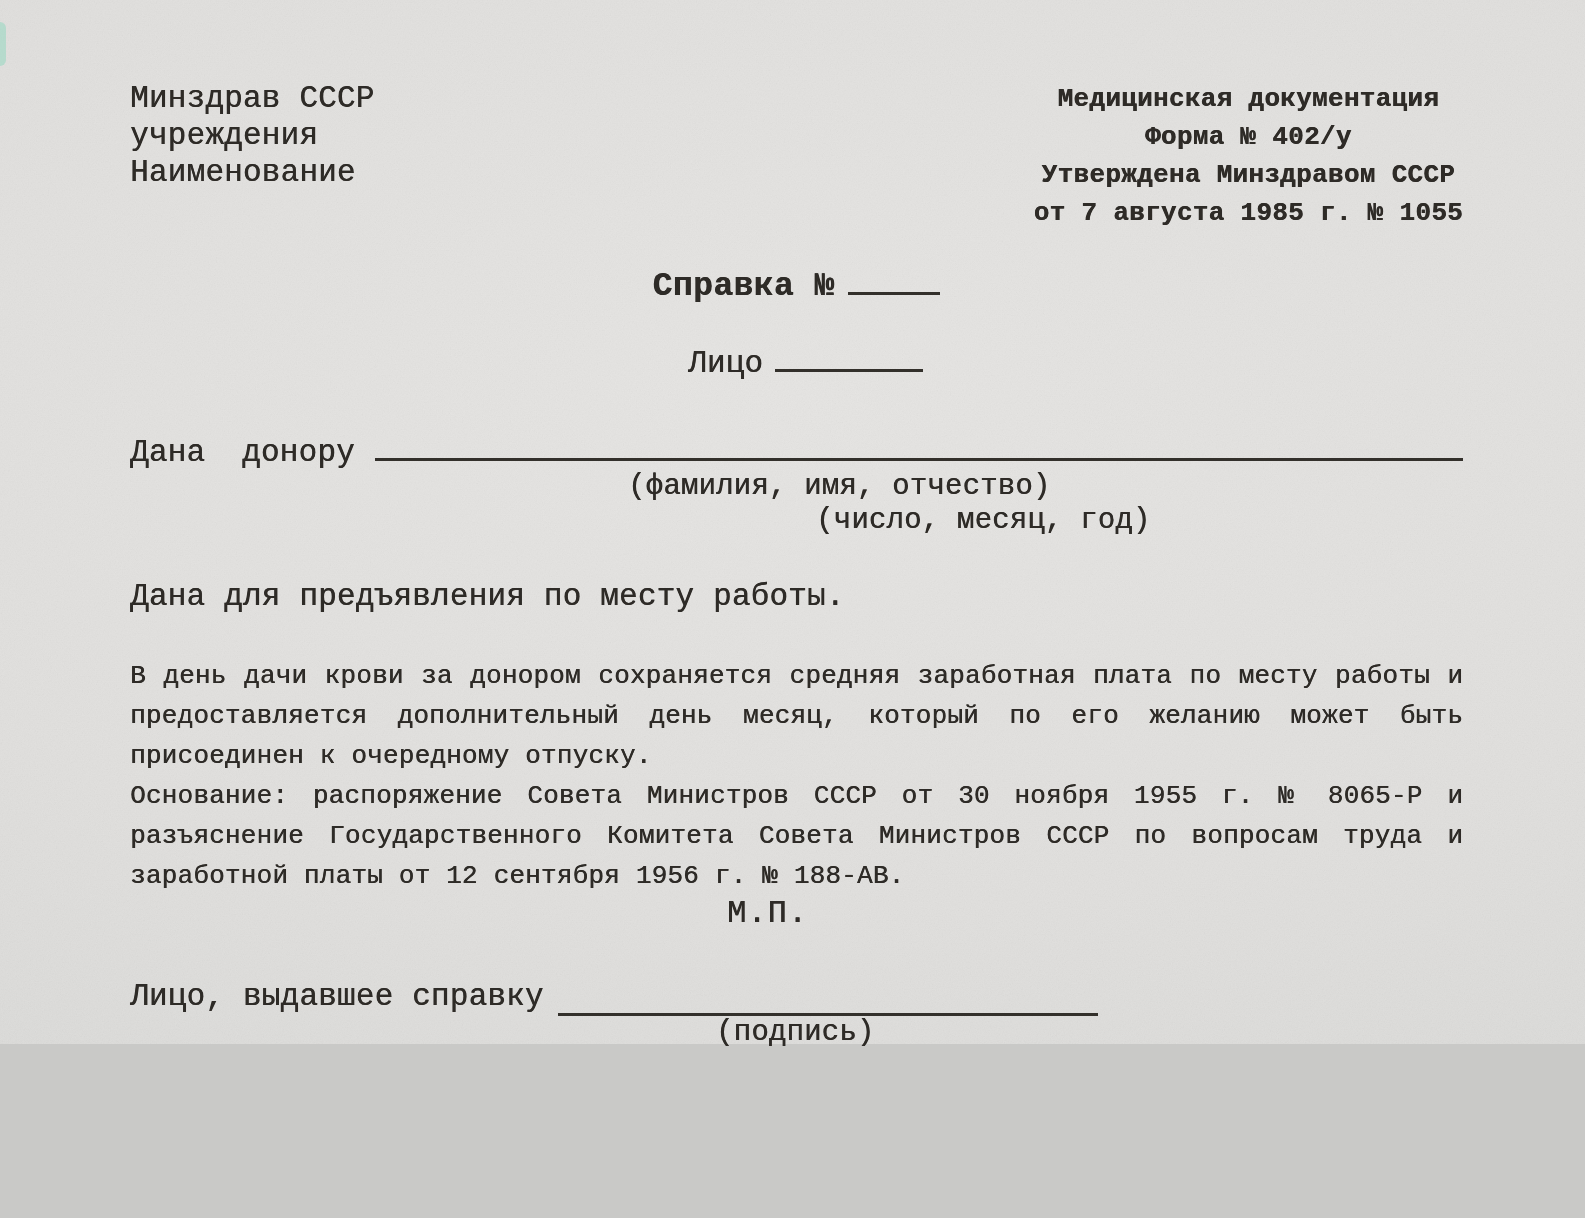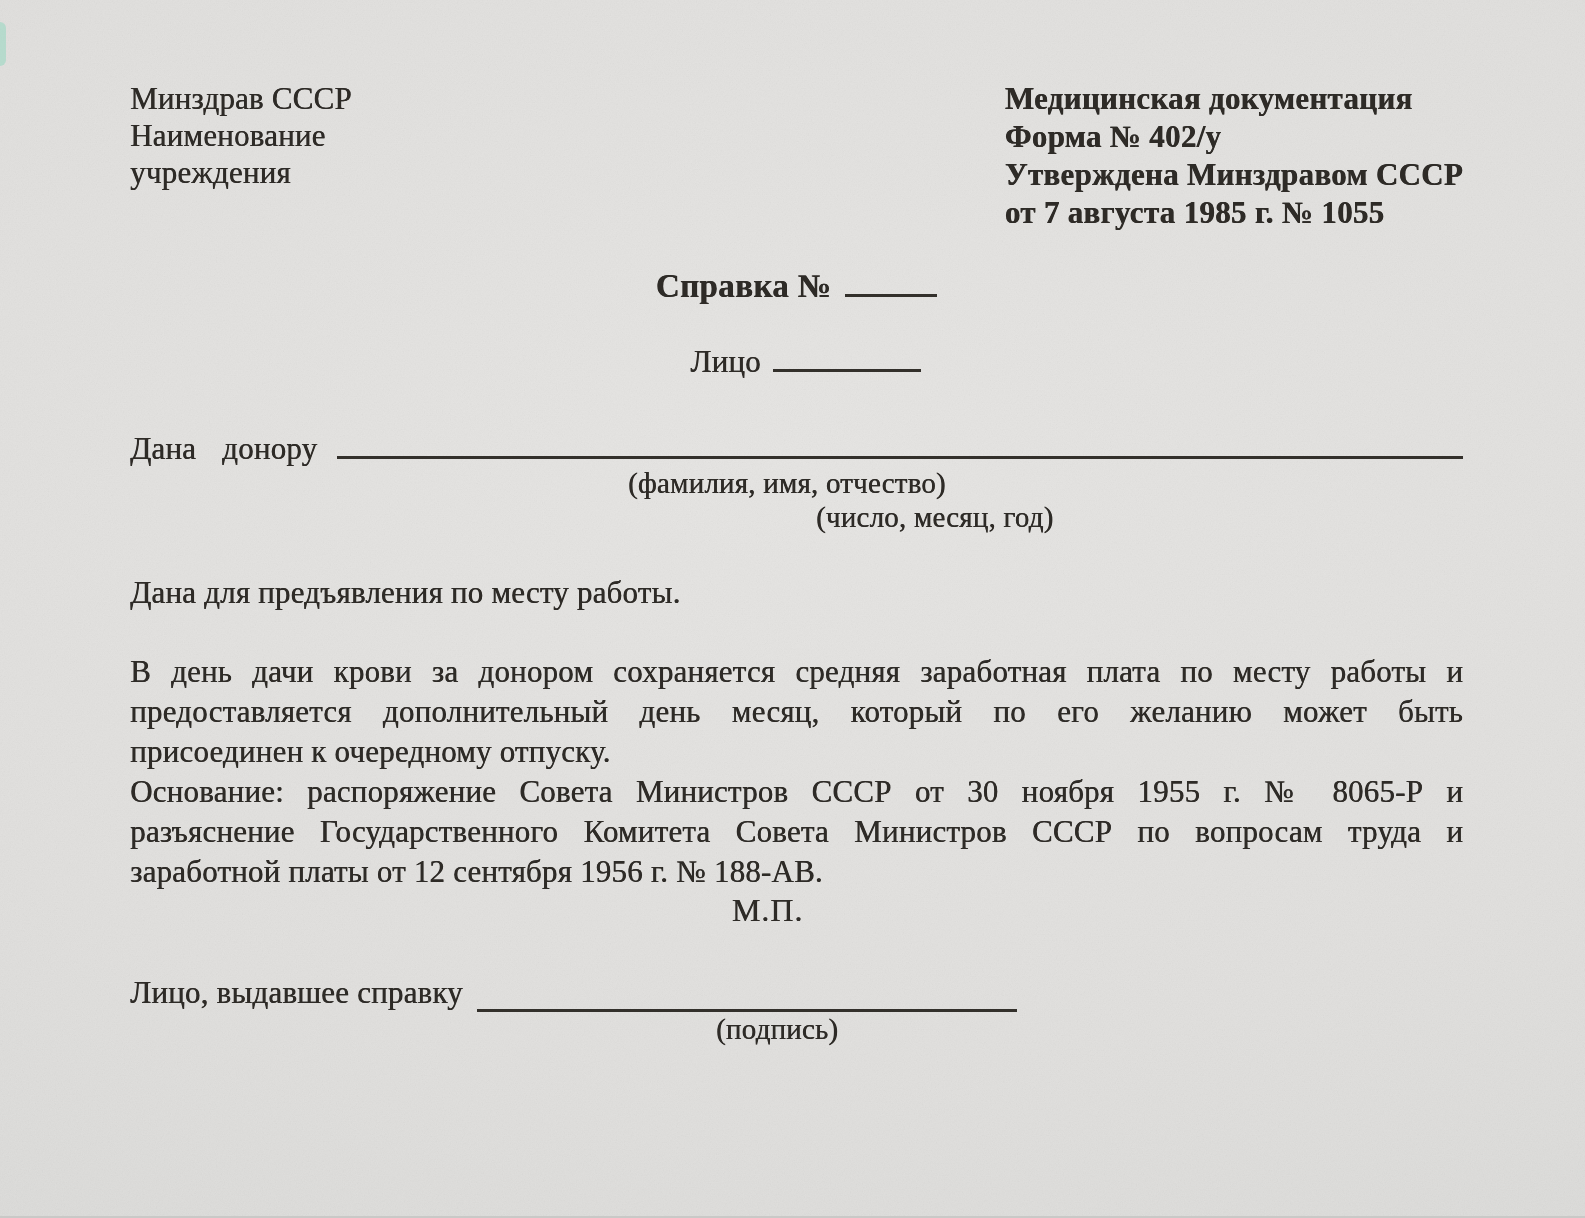--- a/index.html
+++ b/index.html
@@ -4,49 +4,50 @@
 <style>
   html, body { margin: 0; padding: 0; }
   body {
     width: 1585px; height: 1218px;
     background: #c9c9c7;
     font-family: "Liberation Serif", "DejaVu Serif", serif;
     overflow: hidden;
   }
   .page {
     position: relative;
-    width: 1585px; height: 1216px;
+    width: 1585px; height: 1044px;
     box-sizing: border-box;
     padding: 80px 122px 12px 130px;
     background:
       radial-gradient(ellipse 120% 90% at 50% 38%, #e6e5e3 0%, #e1e0de 55%, #dbdbd9 88%, #d6d6d5 100%);
     color: #2e2b27;
     text-shadow: 0.45px 0 0 currentColor;
     letter-spacing: 0.2px;
+    font-family: Liberation Mono, monospace;
   }
   .grain {
     position: absolute; inset: 0;
     width: 100%; height: 100%;
     pointer-events: none;
     mix-blend-mode: multiply;
     opacity: 0.5;
   }
   .scan-artifact {
     position: absolute; left: 0; top: 22px;
     width: 6px; height: 44px;
     background: #9fd8c4;
     border-radius: 0 6px 6px 0;
     opacity: 0.65;
     pointer-events: none;
   }
   .content { position: relative; }
 
   .header { display: flex; justify-content: space-between; align-items: flex-start; min-height: 152px; }
   .header-left { font-size: 31px; line-height: 37px; }
-  .header-right { font-size: 31px; line-height: 38px; font-weight: bold; text-align: left; letter-spacing: 0.3px; }
+  .header-right { font-size: 26px; line-height: 38px; font-weight: bold; text-align: center; letter-spacing: 0.3px; }
 
   .title-row { margin-top: 34px; text-align: center; font-size: 33px; line-height: 40px; white-space: nowrap; }
   .title-label { font-weight: bold; letter-spacing: 0.4px; }
   .blank {
     display: inline-block;
     border-bottom: 3px solid #33302b;
     height: 26px;
     vertical-align: baseline;
   }
   .blank-title { width: 92px; margin-left: 14px; }
@@ -61,21 +62,21 @@
   .label-donor { word-spacing: 18px; }
   .field-blank { flex: 1 1 auto; border-bottom: 3px solid #33302b; height: 26px; margin-left: 20px; }
 
   .caption { font-size: 29px; line-height: 34px; }
   .caption-donor { padding-left: 498px; }
   .caption-blood { padding-left: 686px; }
   .caption-issuer { padding-left: 586px; }
 
   .purpose { margin-top: 40px; font-size: 31px; line-height: 38px; }
 
-  .paragraph { margin-top: 40px; font-size: 31px; }
+  .paragraph { margin-top: 40px; font-size: 26px; }
   .jline { text-align: justify; text-align-last: justify; line-height: 40px; }
   .jline.para-end { text-align-last: left; }
 
   .stamp { text-align: center; padding-right: 58px; font-size: 32px; line-height: 36px; letter-spacing: 1px; }
 
   .row-issuer { margin-top: 46px; display: flex; align-items: flex-end; font-size: 31px; line-height: 38px; }
   .blank-issuer { width: 540px; flex: 0 0 auto; border-bottom: 3px solid #33302b; height: 26px; margin-left: 14px; }
 </style>
 </head>
 <body>
@@ -92,22 +93,22 @@
     </filter>
     <rect width="100%" height="100%" filter="url(#paperGrain)"></rect>
   </svg>
   <div class="scan-artifact"></div>
 
   <div class="content">
 
     <div class="header">
       <div class="header-left">
         <div>Минздрав СССР</div>
+        <div>учреждения</div>
         <div>Наименование</div>
-        <div>учреждения</div>
       </div>
       <div class="header-right">
         <div>Медицинская документация</div>
         <div>Форма № 402/у</div>
         <div>Утверждена Минздравом СССР</div>
         <div>от 7 августа 1985 г. № 1055</div>
       </div>
     </div>
 
     <div class="title-row">

